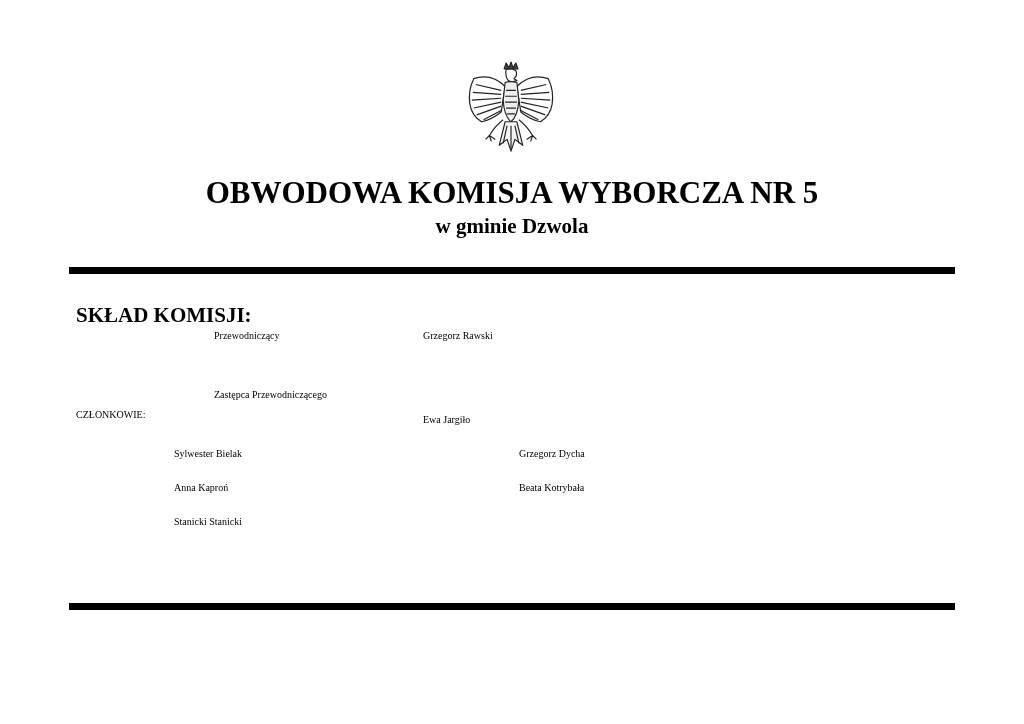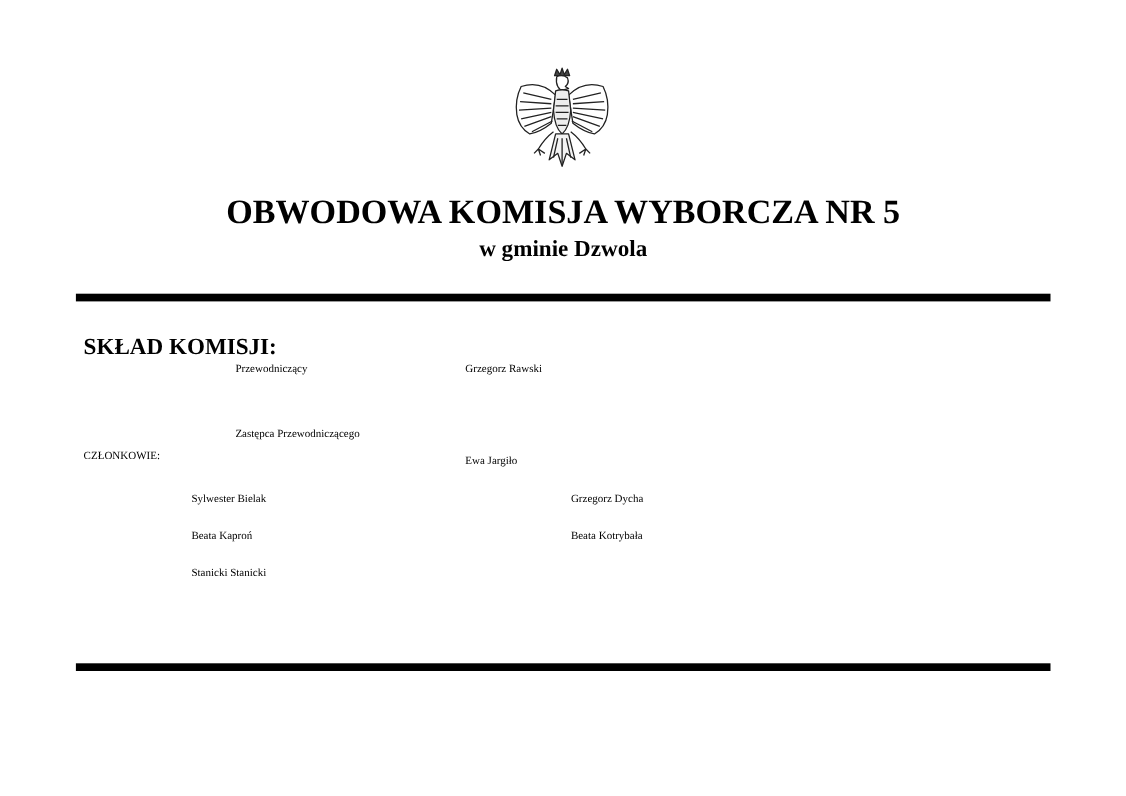--- a/index.html
+++ b/index.html
@@ -55,19 +55,19 @@
 
 <div class="abs txt" style="left:214px; top:330px;">Przewodniczący</div>
 <div class="abs txt" style="left:423px; top:330px;">Grzegorz Rawski</div>
 
 <div class="abs txt" style="left:214px; top:370px;margin-top:19px;">Zastępca Przewodniczącego</div>
 <div class="abs txt" style="left:423px; top:370px;margin-top:44px;">Ewa Jargiło</div>
 
 <div class="abs txt" style="left:76px; top:409px;">CZŁONKOWIE:</div>
 
 <div class="abs txt" style="left:174px; top:448px;text-align:right;">Sylwester Bielak</div>
-<div class="abs txt" style="left:174px; top:482px;">Beata Kaproń</div>
+<div class="abs txt" style="left:174px; top:482px;">Anna Kaproń</div>
 <div class="abs txt" style="left:174px; top:516px;">Stanicki Stanicki</div>
 
 <div class="abs txt" style="left:519px; top:448px;">Grzegorz Dycha</div>
 <div class="abs txt" style="left:519px; top:482px;">Beata Kotrybała</div>
 
 <div class="rule bottom"></div>
 
 </body></html>

